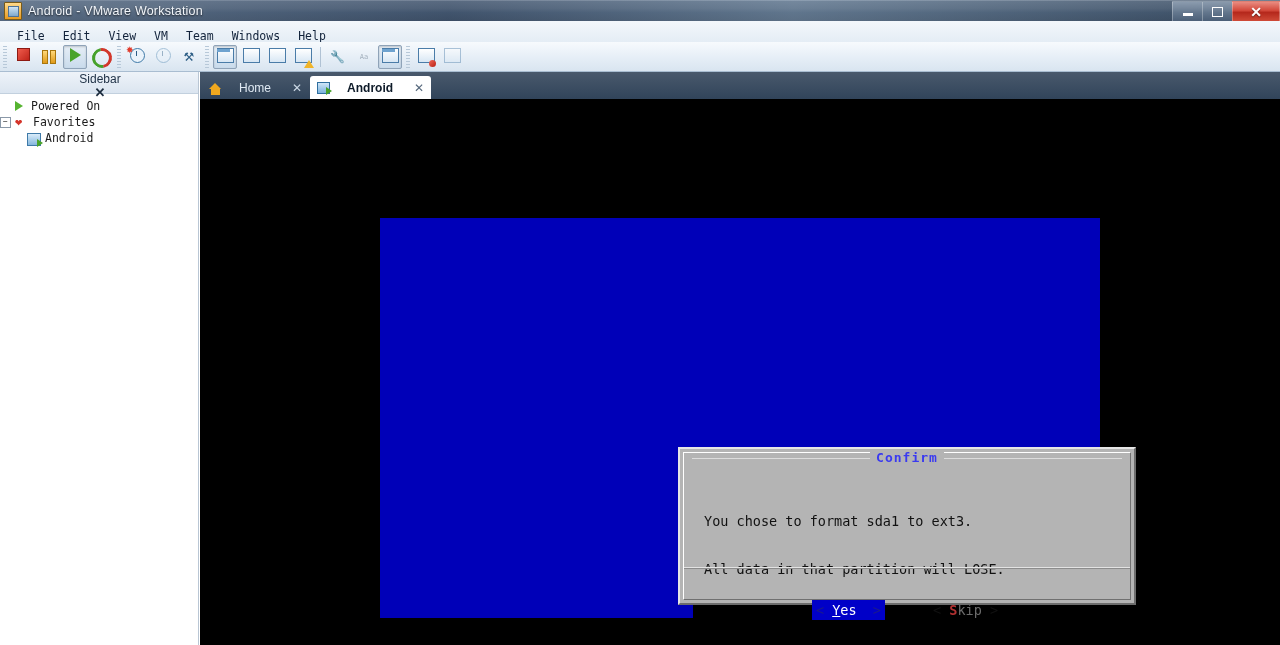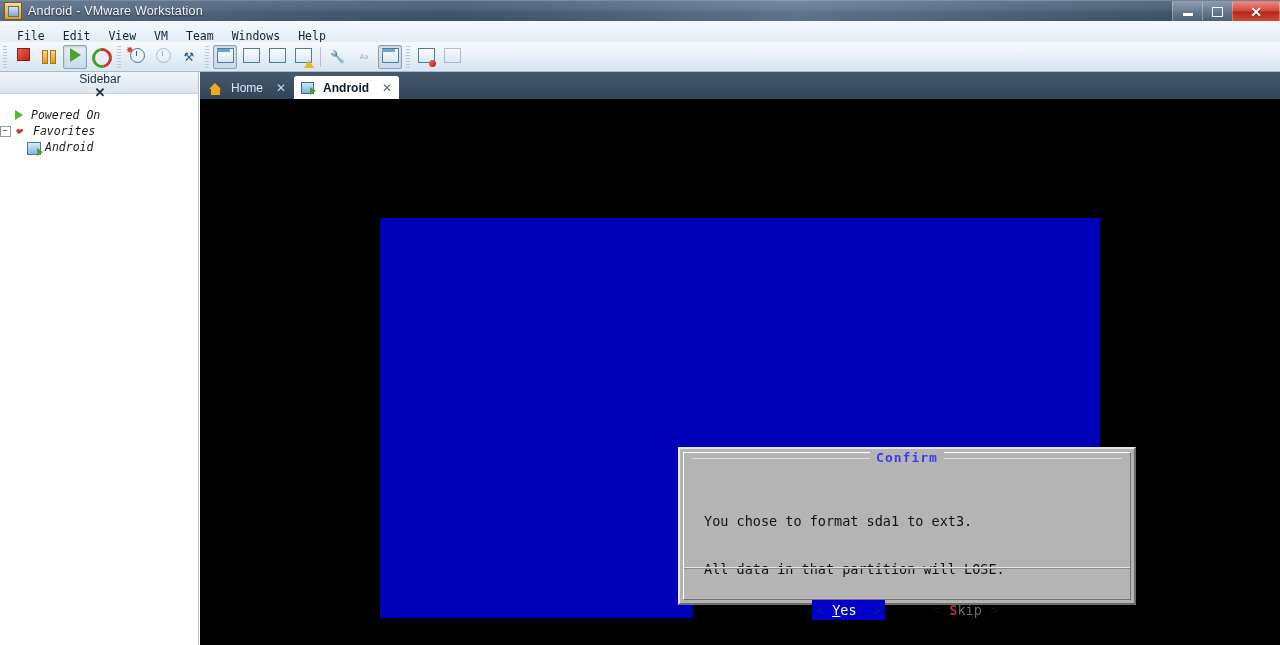--- a/index.html
+++ b/index.html
@@ -139,21 +139,21 @@
   }
   .sidebar-head {
     height: 22px; width: 100%;
     background: linear-gradient(to bottom, #eef3f9, #dbe5f0);
     border-bottom: 1px solid #c2d0de;
     display: flex; align-items: center; justify-content: space-between;
     padding: 0 6px 0 8px; box-sizing: border-box; flex-direction: column;
   }
   .sidebar-title { font-size: 12px; color: #223448; }
   .sidebar-close { font-size: 13px; font-weight: bold; color: #1c2c3e; line-height: 1; padding: 0 2px; }
-  .tree { padding-top: 13px; font-family: "DejaVu Sans Mono", monospace; font-size: 11.5px; color: #1b1b1b; font-style: italic; }
+  .tree { padding-top: 4px; font-family: "DejaVu Sans Mono", monospace; font-size: 11.5px; color: #1b1b1b; }
   .trow { display: flex; align-items: center; height: 16px; }
   .trow .expander {
     width: 9px; height: 9px; border: 1px solid #8a98a8; background: #fff;
     margin-right: 4px; font-size: 8px; line-height: 7px; text-align: center; color: #333;
     font-family: "DejaVu Sans Mono", monospace;
   }
   .trow .spacer-exp { width: 13px; }
   .trow .indent { width: 14px; }
   .tree-ico { width: 14px; height: 14px; margin-right: 4px; position: relative; flex: 0 0 auto; }
   .ico-play-sm { width:0;height:0;border-left:8px solid #56b431;border-top:5px solid transparent;border-bottom:5px solid transparent; margin-top:2px; margin-left:2px; }
@@ -162,21 +162,21 @@
   .ico-vm::after { content:""; position:absolute; right:-3px; bottom:-2px; width:0;height:0;border-left:6px solid #4aa32a;border-top:4px solid transparent;border-bottom:4px solid transparent; }
 
   
   .tabbar {
     position: absolute; left: 200px; top: 72px; width: 1080px; height: 27px;
     background: linear-gradient(to bottom, #49596c, #31445a);
     display: flex; align-items: flex-end; box-sizing: border-box;
     padding-left: 2px;
   }
   .tab {
-    height: 22px; display: flex; align-items: center; gap: 9px;
+    height: 22px; display: flex; align-items: center; gap: 17px;
     padding: 0 7px; margin-right: 1px;
     font-size: 12px; color: #dfe9f3;
     border-top-left-radius: 3px; border-top-right-radius: 3px;
     background: transparent; box-sizing: border-box;
   }
   .tab.active {
     background: #ffffff; color: #0d1a28; font-weight: bold;
     height: 23px;
   }
   .tab .tab-x { font-size: 12px; color: #cbd8e5; margin-left: 4px; font-weight: normal; }

